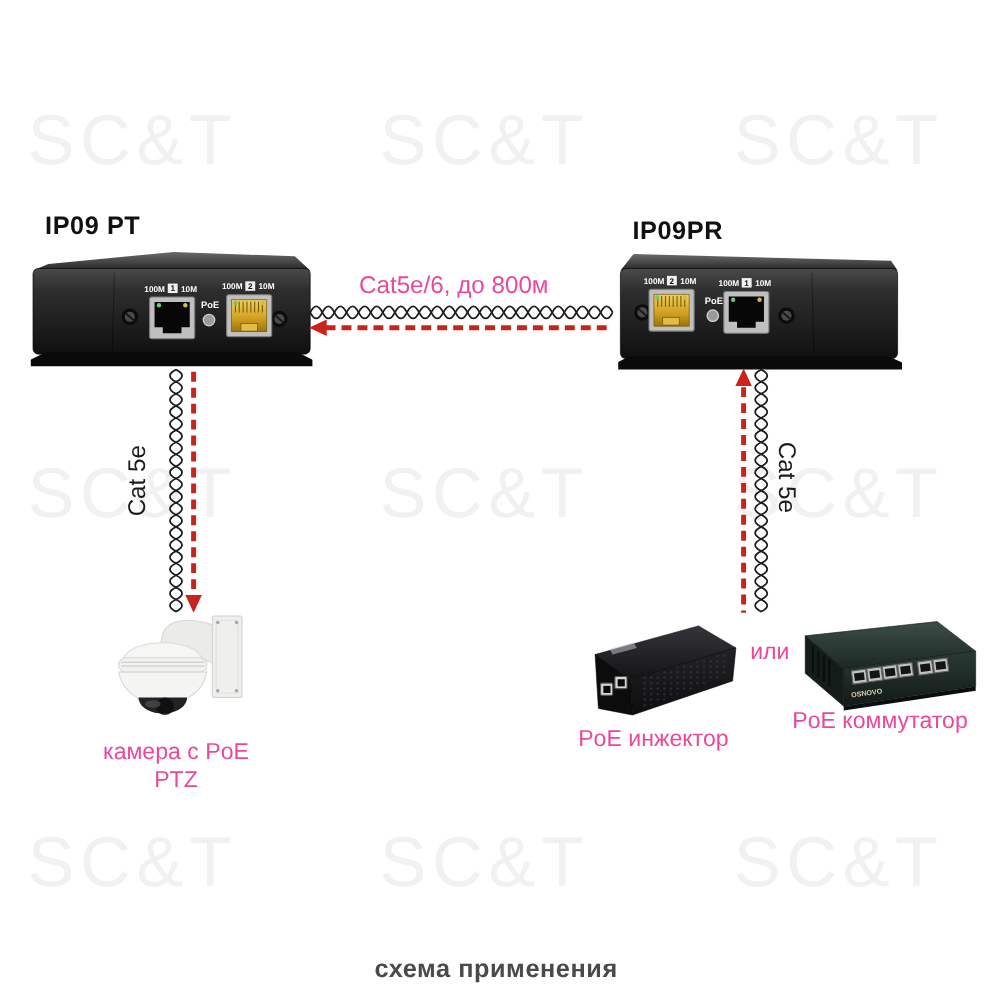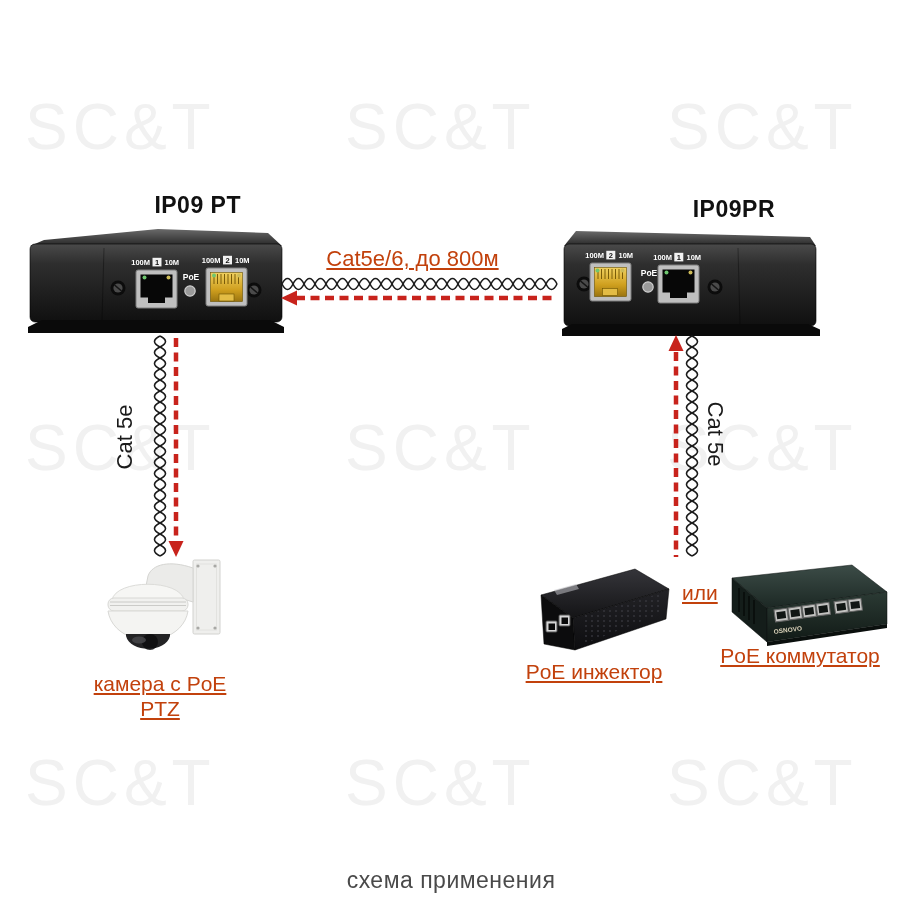--- a/index.html
+++ b/index.html
@@ -3,33 +3,33 @@
 <meta charset="utf-8">
 <style>
   html,body{margin:0;padding:0;background:#fff;}
   #canvas{position:relative;width:900px;height:900px;background:#ffffff;overflow:hidden;
           font-family:"Liberation Sans", sans-serif;color:#1a1a1a;}
   .abs{position:absolute;}
   .wm{position:absolute;font-size:64px;letter-spacing:5px;color:#f1f1f1;font-weight:500;
       line-height:1;user-select:none;white-space:nowrap;}
   .wm-r1{top:95px}.wm-r2{top:416px}.wm-r3{top:751px}
   .wm-c1{left:25px}.wm-c2{left:345px}.wm-c3{left:667px}
-  .dev-title{position:absolute;width:200px;text-align:right;font-size:23px;font-weight:bold;
+  .dev-title{position:absolute;width:200px;text-align:left;font-size:23px;font-weight:bold;
              color:#111;letter-spacing:0.5px;}
-  .lbl{position:absolute;font-size:21px;color:#c2410c;text-decoration:underline;}
+  .lbl{position:absolute;font-size:21px;color:#ec4899;}
   .lbl-c{text-align:center;}
   #cable-h-label{left:305px;top:246px;width:215px;text-align:center;font-size:22px;}
   .vlabel{position:absolute;width:140px;text-align:center;font-size:22px;color:#1a1a1a;}
   #cable-left-label{left:55px;top:424px;transform:rotate(-90deg);}
   #cable-right-label{left:645px;top:421px;transform:rotate(90deg);}
   #camera-label{left:55px;top:671px;width:210px;line-height:25px;}
   #injector-label{left:494px;top:660px;width:200px;}
   #switch-label{left:700px;top:644px;width:200px;}
   #or-text{left:682px;top:581px;}
-  #caption{left:301px;top:867px;width:300px;text-align:center;font-size:23px;font-weight:400;
+  #caption{left:301px;top:867px;width:300px;text-align:center;font-size:23px;font-weight:700;
            color:#4a4a4a;letter-spacing:0.5px;}
   svg text{font-family:"Liberation Sans", sans-serif;}
 </style>
 </head>
 <body>
 
 <div id="canvas">
 
   <div class="wm wm-r1 wm-c1">SC&amp;T</div>
   <div class="wm wm-r1 wm-c2">SC&amp;T</div>

